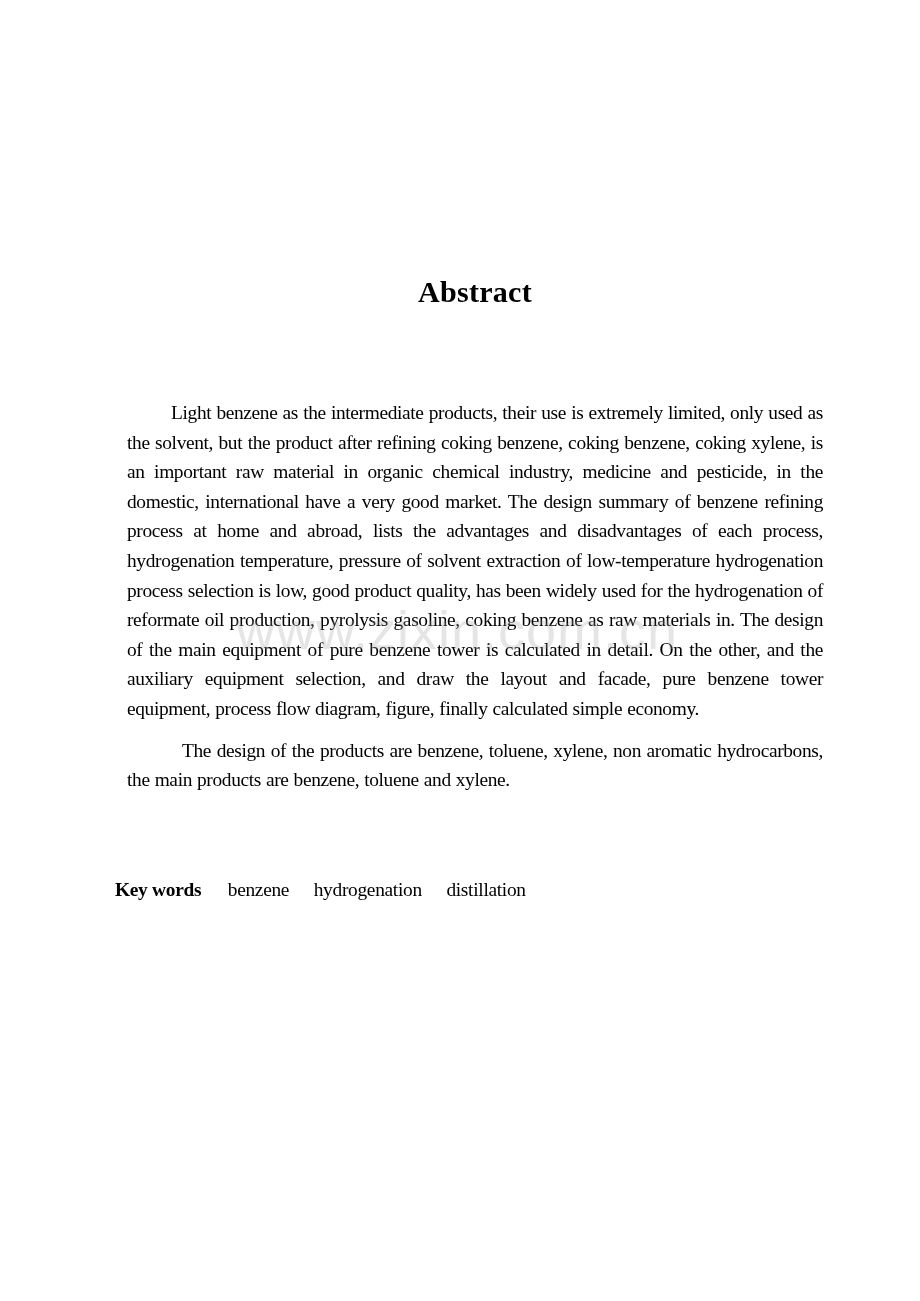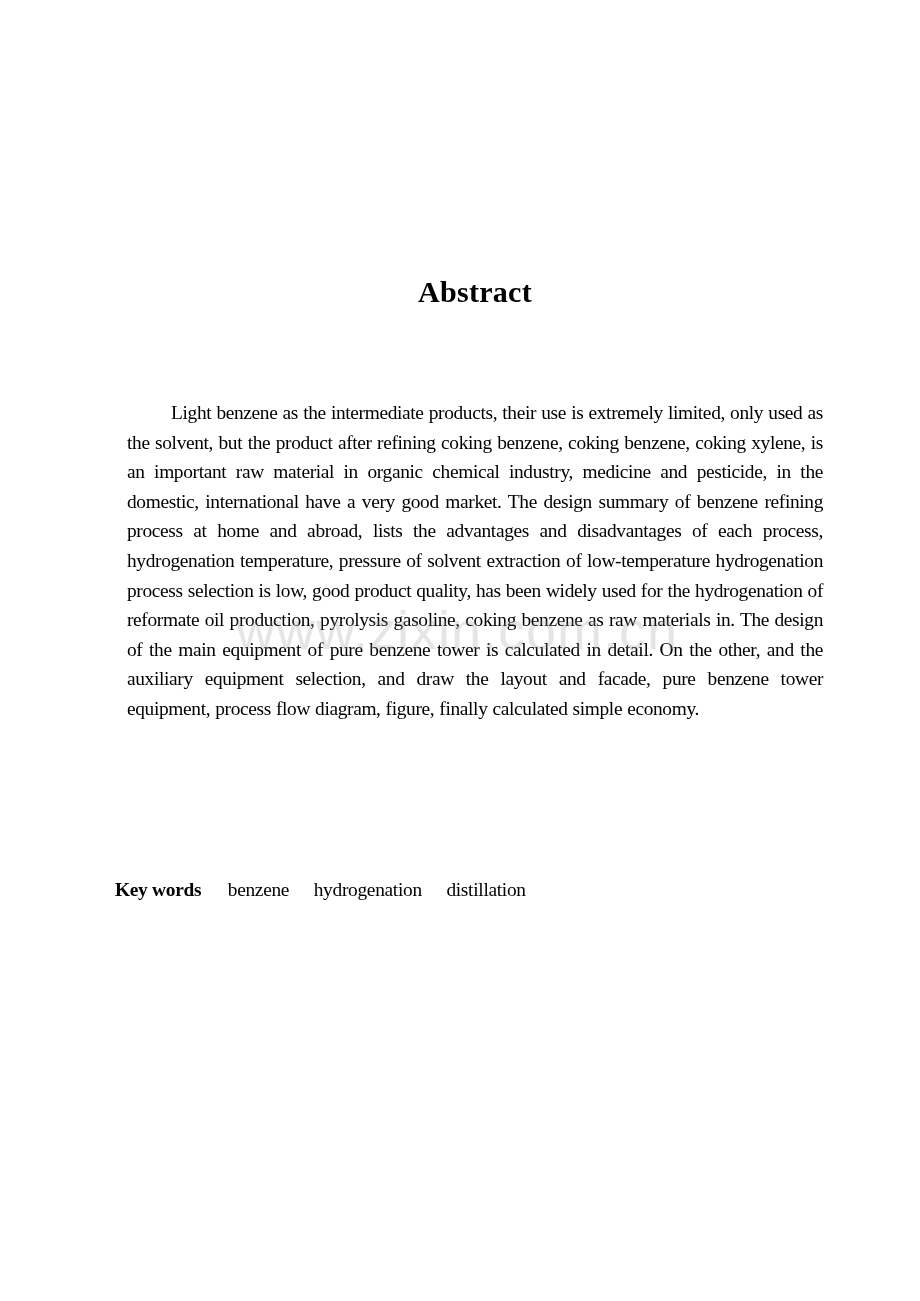--- a/index.html
+++ b/index.html
@@ -14,20 +14,21 @@
   .kw-item { margin-right: 20px; }
   .watermark { position: absolute; left: 236px; top: 600px; font-family: "Liberation Sans", sans-serif; font-size: 54px; line-height: 60px; color: rgba(160,160,160,0.28); letter-spacing: 1px; pointer-events: none; white-space: nowrap; }
 </style>
 </head>
 <body>
 
 <div class="title">Abstract</div>
 
 <div class="body-wrap">
   <p class="para p1">Light benzene as the intermediate products, their use is extremely limited, only used as the solvent, but the product after refining coking benzene, coking benzene, coking xylene, is an important raw material in organic chemical industry, medicine and pesticide, in the domestic, international have a very good market. The design summary of benzene refining process at home and abroad, lists the advantages and disadvantages of each process, hydrogenation temperature, pressure of solvent extraction of low-temperature hydrogenation process selection is low, good product quality, has been widely used for the hydrogenation of reformate oil production, pyrolysis gasoline, coking benzene as raw materials in. The design of the main equipment of pure benzene tower is calculated in detail. On the other, and the auxiliary equipment selection, and draw the layout and facade, pure benzene tower equipment, process flow diagram, figure, finally calculated simple economy.</p>
+  <p class="para p2">The design of the products are benzene, toluene, xylene, non aromatic hydrocarbons, the main products are benzene, toluene and xylene.</p>
 </div>
 
 <div class="keywords">
   <span class="kw-label">Key words</span>
   <span class="kw-item">benzene</span>
   <span class="kw-item">hydrogenation</span>
   <span class="kw-item">distillation</span>
 </div>
 
 <div class="watermark">www.zixin.com.cn</div>

